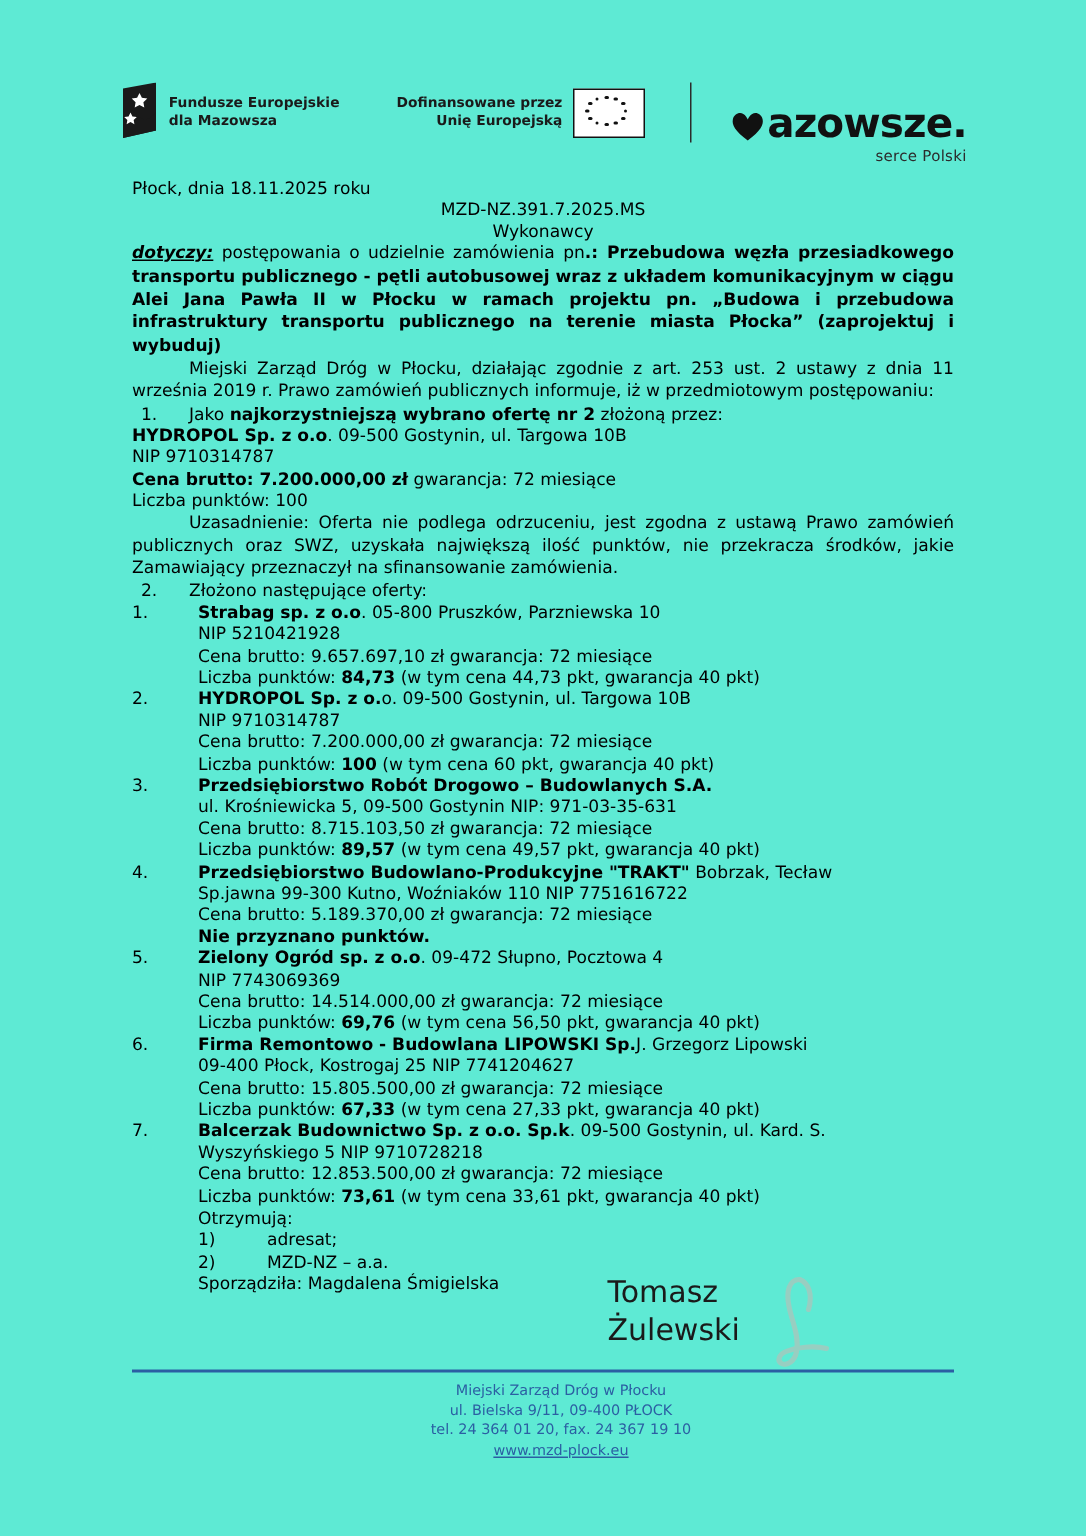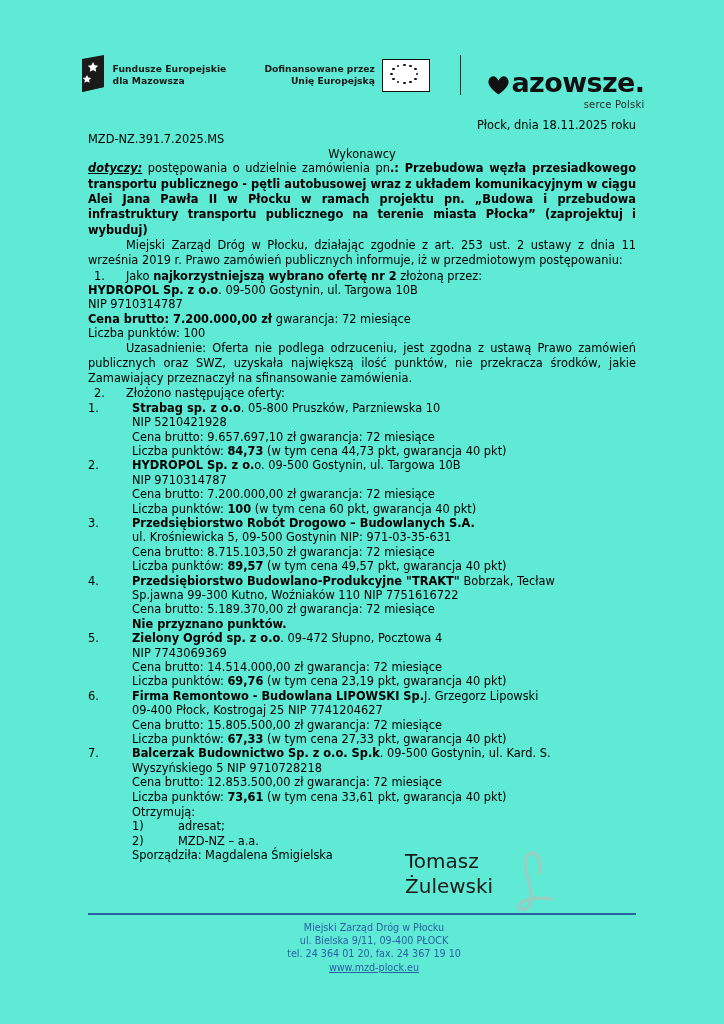--- a/index.html
+++ b/index.html
@@ -128,24 +128,24 @@
     left: 88px;
     top: 118px;
     width: 548px;
     font-size: 11.4px;
     line-height: 14.4px;
     color: #000;
   }
   .doc p { margin: 0; }
 
   .right-line {
-    text-align: right;
+    text-align: left;
     margin-left: 175px;
   }
-  .signature-ref { margin-top: 3px; }
+  .signature-ref { margin-top: 3px; text-align: center; }
   .addressee {
     text-align: center;
     margin-left: 175px;
     margin-top: 9px;
   }
 
   .dotyczy-block {
     margin-top: 18px;
     text-align: justify;
     line-height: 15.4px;
@@ -378,21 +378,21 @@
         <span class="b">Nie przyznano punktów.</span>
       </span>
     </div>
 
     <div class="offer">
       <span class="idx">5.</span>
       <span class="content">
         <span class="b">Zielony Ogród sp. z o.o</span><span>. 09-472 Słupno, Pocztowa 4</span><br>
         <span>NIP 7743069369</span><br>
         <span> Cena brutto: 14.514.000,00 zł gwarancja: 72 miesiące</span><br>
-        <span>Liczba punktów: </span><span class="b">69,76</span><span> (w tym cena 23,19 pkt, gwarancja 40 pkt)</span>
+        <span>Liczba punktów: </span><span class="b">69,76</span><span> (w tym cena 56,50 pkt, gwarancja 40 pkt)</span>
       </span>
     </div>
 
     <div class="offer">
       <span class="idx">6.</span>
       <span class="content">
         <span class="b">Firma Remontowo - Budowlana LIPOWSKI Sp.</span><span>J. Grzegorz Lipowski</span><br>
         <span>09-400          Płock, Kostrogaj 25 NIP 7741204627</span><br>
         <span>Cena brutto: 15.805.500,00 zł gwarancja: 72 miesiące</span><br>
         <span>Liczba punktów: </span><span class="b">67,33</span><span> (w tym cena 27,33 pkt, gwarancja 40 pkt)</span>

